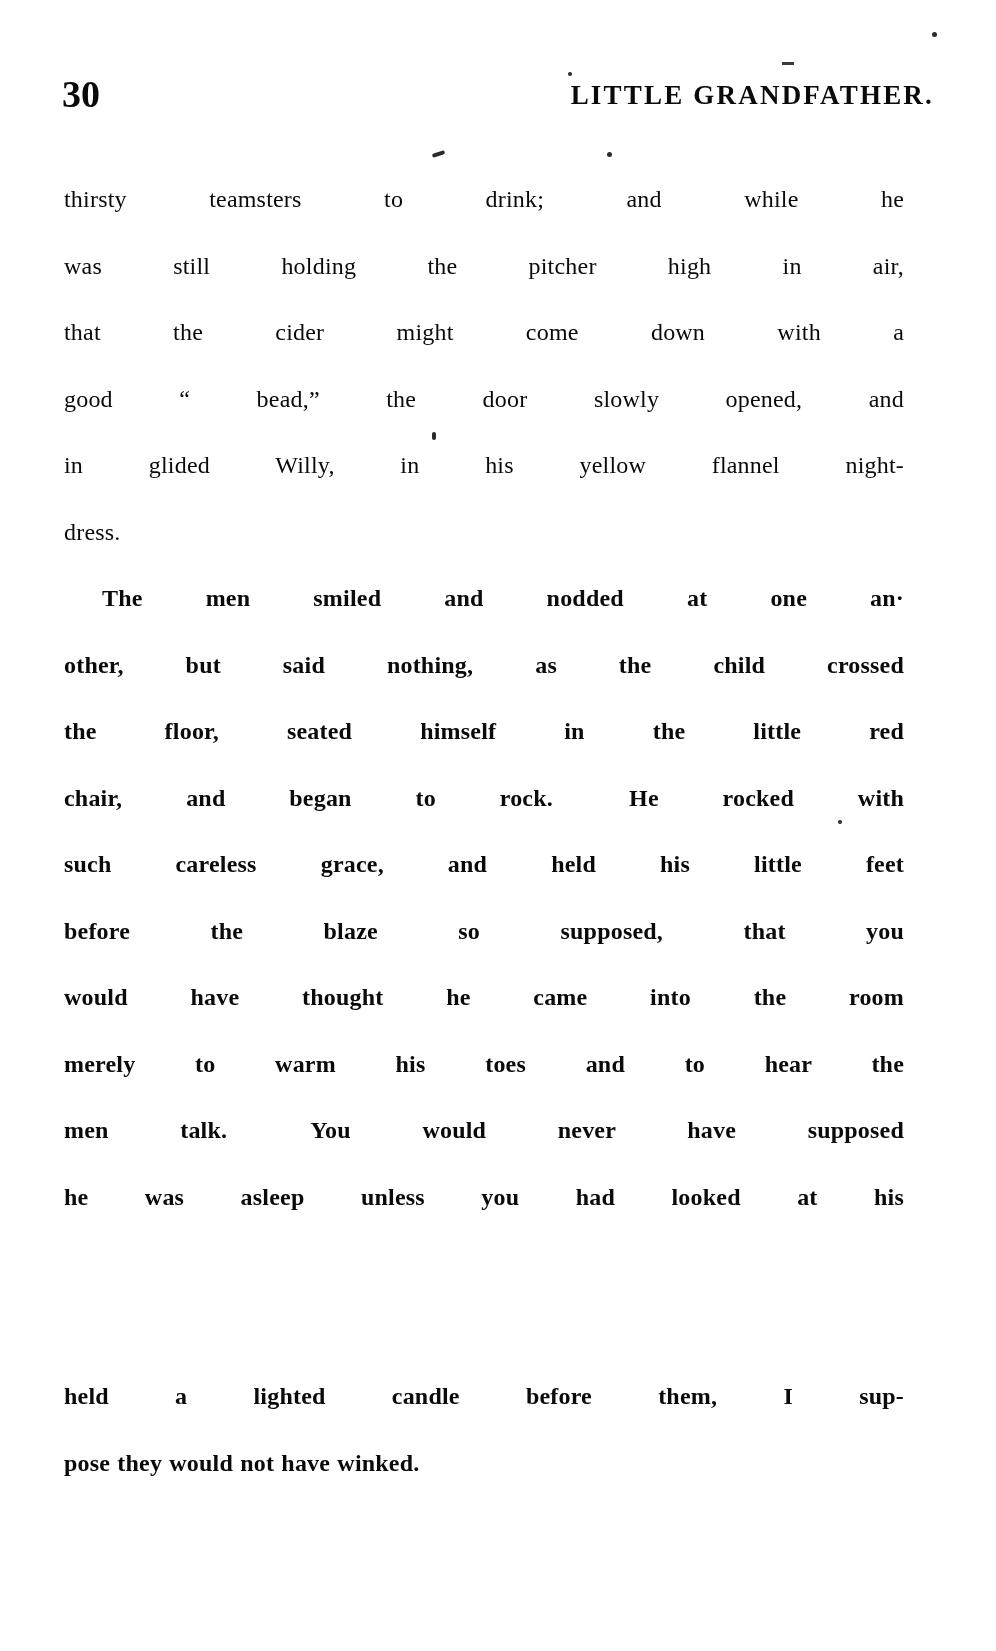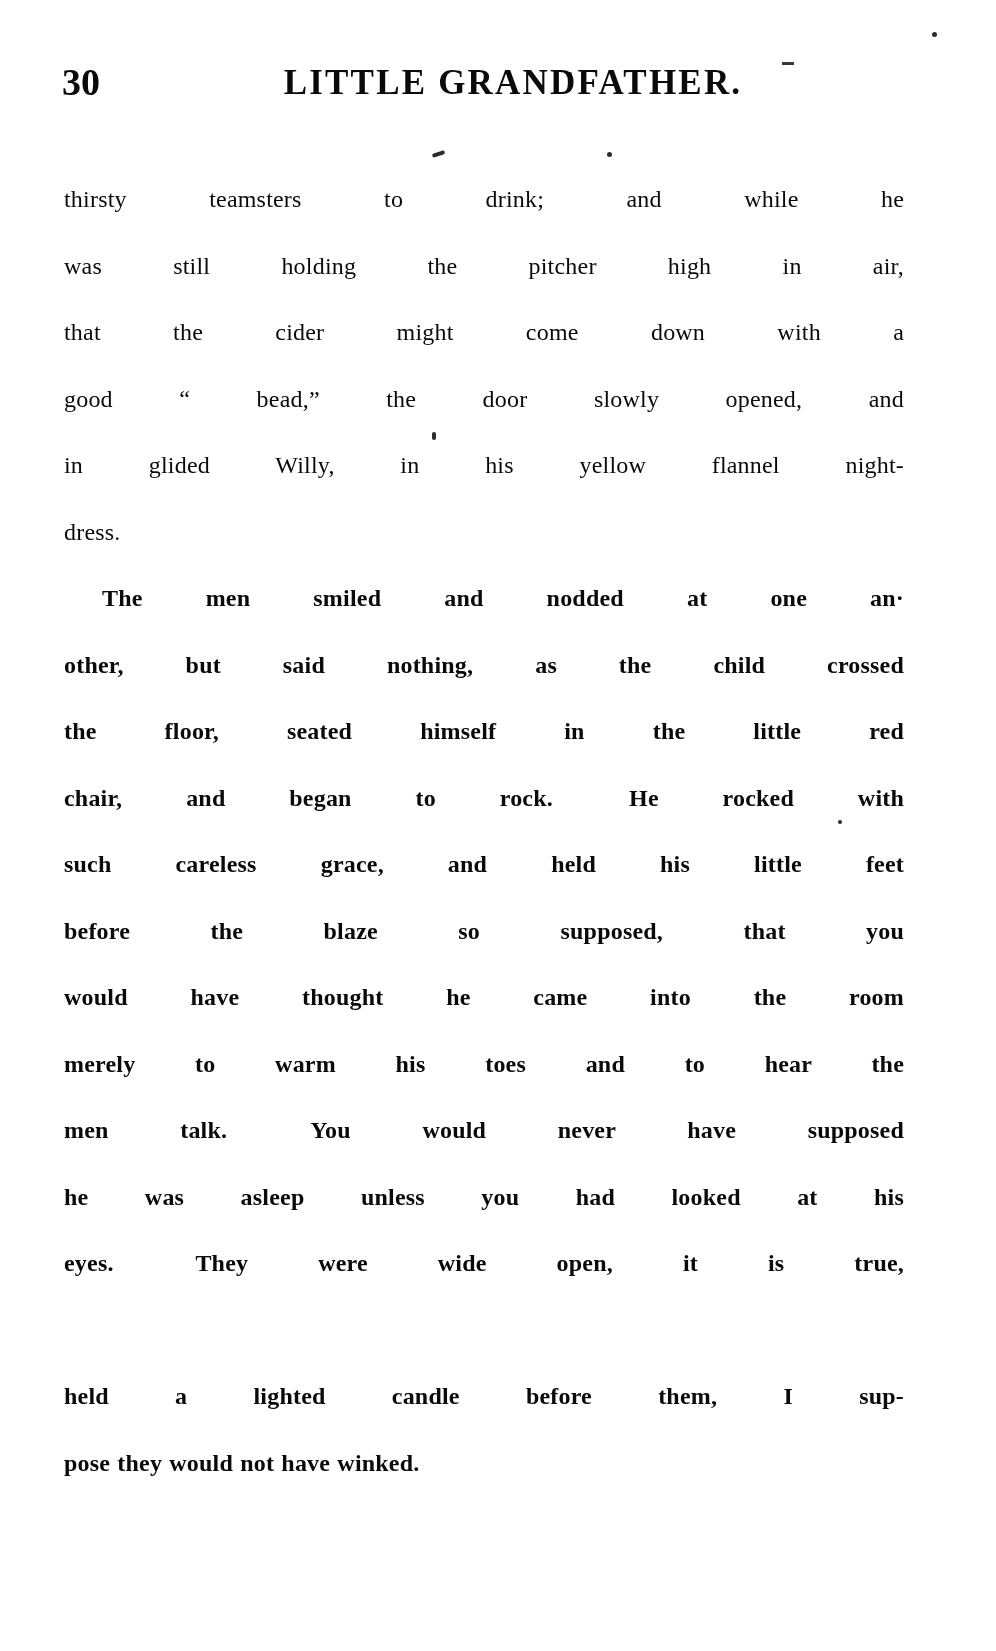--- a/index.html
+++ b/index.html
@@ -17,41 +17,41 @@
   }
   .page {
     position: relative;
     width: 996px;
     height: 1651px;
     box-sizing: border-box;
     padding: 0;
   }
   .header {
     position: absolute;
-    top: 62px;
+    top: 74px;
     left: 62px;
     right: 62px;
     height: 40px;
   }
   .page-number {
     position: absolute;
     left: 0;
     top: 0;
     font-size: 38px;
     font-weight: bold;
     letter-spacing: 0px;
     line-height: 40px;
   }
   .running-head {
     position: absolute;
     left: 0;
     right: 0;
     top: 2px;
-    text-align: center;
-    font-size: 35px;
+    text-align: right;
+    font-size: 27px;
     font-weight: bold;
     letter-spacing: 2.2px;
     line-height: 38px;
     padding-left: 30px;
   }
   .body-text {
     position: absolute;
     top: 166px;
     left: 64px;
     width: 840px;
@@ -118,20 +118,20 @@
       <span class="indent" style="display: inline-block; width: 840px; text-align: justify; text-align-last: justify; white-space: normal;">The men smiled and nodded at one an·</span><br>
       <span style="display: inline-block; width: 840px; text-align: justify; text-align-last: justify; white-space: normal;">other, but said nothing, as the child crossed</span><br>
       <span style="display: inline-block; width: 840px; text-align: justify; text-align-last: justify; white-space: normal;">the floor, seated himself in the little red</span><br>
       <span style="display: inline-block; width: 840px; text-align: justify; text-align-last: justify; white-space: normal;">chair, and began to rock.  He rocked with</span><br>
       <span style="display: inline-block; width: 840px; text-align: justify; text-align-last: justify; white-space: normal;">such careless grace, and held his little feet</span><br>
       <span style="display: inline-block; width: 840px; text-align: justify; text-align-last: justify; white-space: normal;">before the blaze so supposed, that you</span><br>
       <span style="display: inline-block; width: 840px; text-align: justify; text-align-last: justify; white-space: normal;">would have thought he came into the room</span><br>
       <span style="display: inline-block; width: 840px; text-align: justify; text-align-last: justify; white-space: normal;">merely to warm his toes and to hear the</span><br>
       <span style="display: inline-block; width: 840px; text-align: justify; text-align-last: justify; white-space: normal;">men talk.  You would never have supposed</span><br>
       <span style="display: inline-block; width: 840px; text-align: justify; text-align-last: justify; white-space: normal;">he was asleep unless you had looked at his</span><br>
-      <span style="display: inline-block; width: 840px; text-align: justify; text-align-last: justify; white-space: normal;">eyes.  They were wide open, it is true,</span><br>
+      <br>
       <br>
       <span style="display: inline-block; width: 840px; text-align: justify; text-align-last: justify; white-space: normal;">held a lighted candle before them, I sup-</span><br>
       <span class="lastline" style="display: inline-block; text-align: center;">pose they would not have winked.</span>
     </p>
 
   </div>
 </div>
 
 </body></html>

